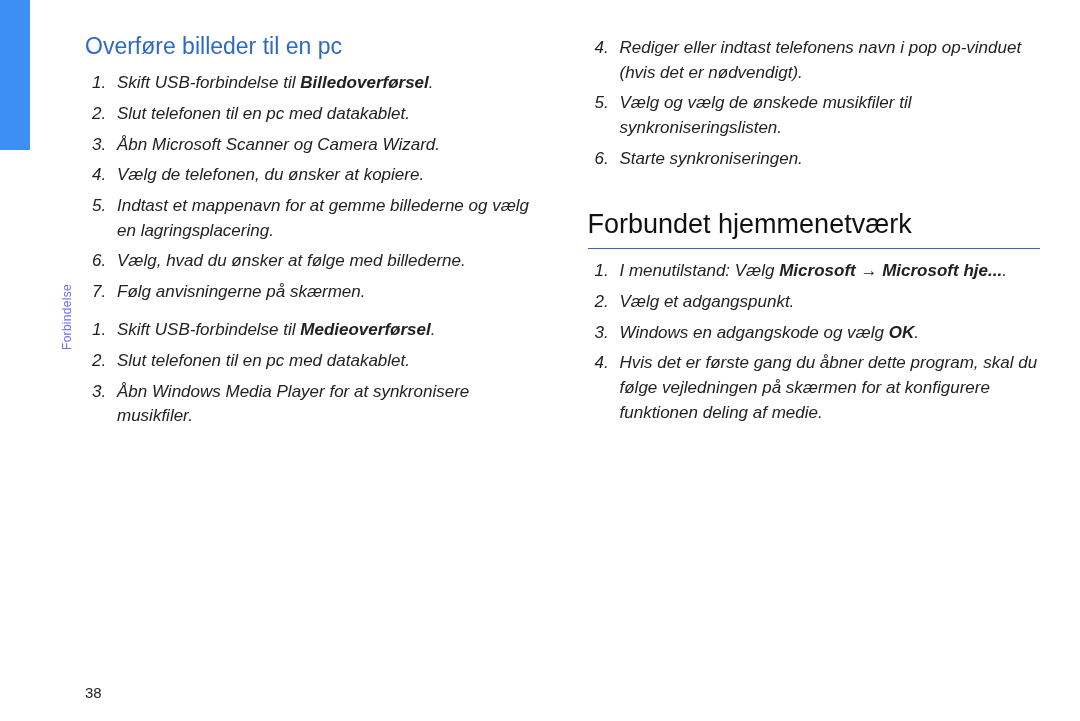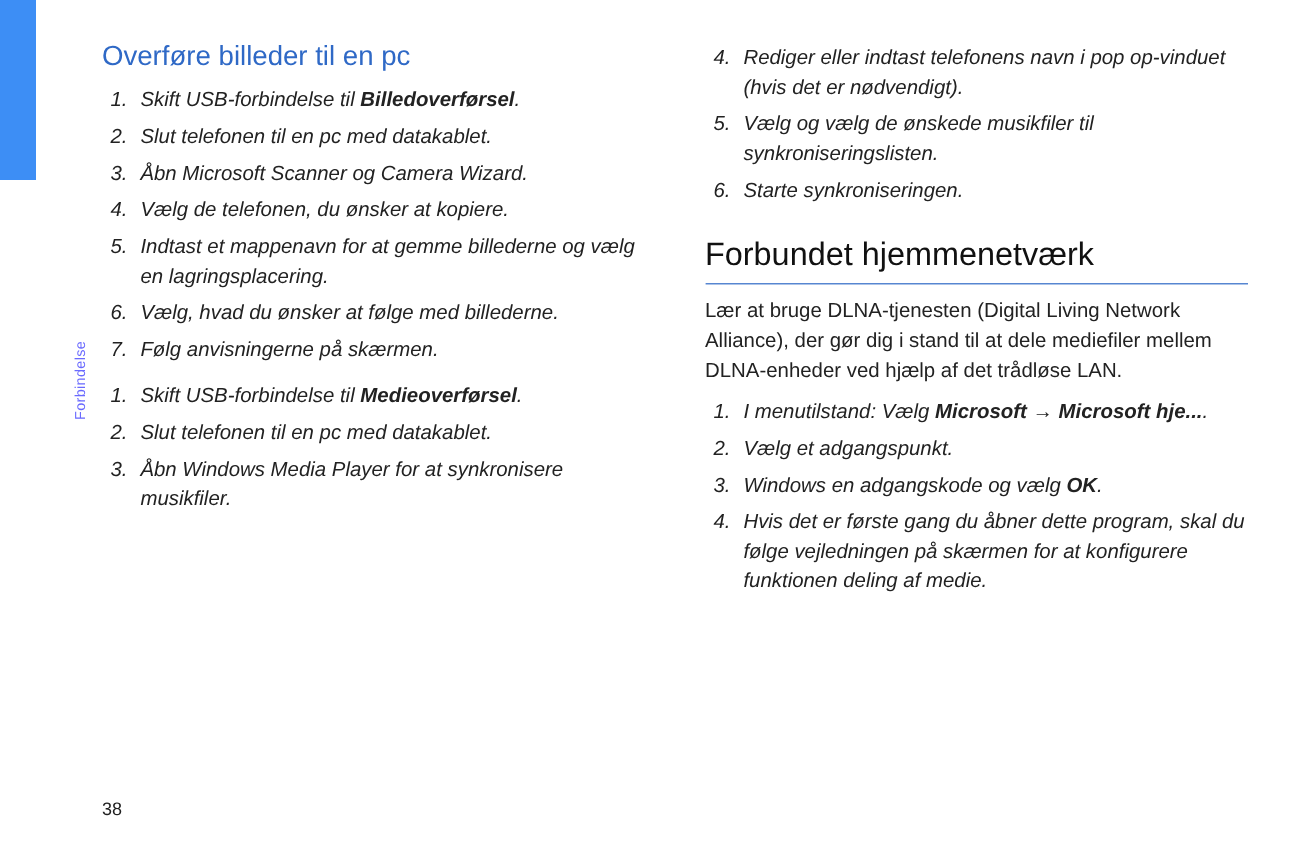--- a/index.html
+++ b/index.html
@@ -48,21 +48,21 @@
   }
   h2.sub-blue {
     color: #2f69c6;
     font-weight: 400;
     font-size: 23px;
     margin: 0 0 8px 0;
   }
   h1.big {
     font-size: 27px;
     font-weight: 400;
-    margin: 22px 0 4px 0;
+    margin: 34px 0 4px 0;
     color: #111;
   }
   .hr {
     border-bottom: 1px solid #2f69c6;
     margin: 2px 0 10px 0;
   }
   ol {
     padding-left: 26px;
     margin: 6px 0 14px 0;
   }
@@ -70,21 +70,21 @@
     padding-left: 6px;
     margin-bottom: 6px;
     font-style: italic;
   }
   p.body {
     margin: 6px 0 10px 0;
   }
   .page-number {
     position: absolute;
     left: 85px;
-    bottom: 38px;
+    bottom: 20px;
     font-size: 15px;
     color: #222;
   }
   b { font-weight: 700; }
 </style>
 </head>
 <body>
 
 <div class="blue-tab"></div>
 <div class="side-label">Forbindelse</div>
@@ -120,21 +120,20 @@
 
     <ol start="4">
       <li>Rediger eller indtast telefonens navn i pop op-vinduet (hvis det er nødvendigt).</li>
       <li>Vælg og vælg de ønskede musikfiler til synkroniseringslisten.</li>
       <li>Starte synkroniseringen.</li>
     </ol>
 
     <h1 class="big">Forbundet hjemmenetværk</h1>
     <div class="hr"></div>
 
-    <p class="body">Lær at bruge DLNA-tjenesten (Digital Living Network Alliance), der gør dig i stand til at dele mediefiler mellem DLNA-enheder ved hjælp af det trådløse LAN.</p>
 
     <ol>
       <li>
         <span>I menutilstand: Vælg </span><b>Microsoft</b><span> → </span><b>Microsoft hje...</b><span>.</span>
       </li>
       <li>Vælg et adgangspunkt.</li>
       <li>
         <span>Windows en adgangskode og vælg </span><b>OK</b><span>.</span>
       </li>
       <li>Hvis det er første gang du åbner dette program, skal du følge vejledningen på skærmen for at konfigurere funktionen deling af medie.</li>

